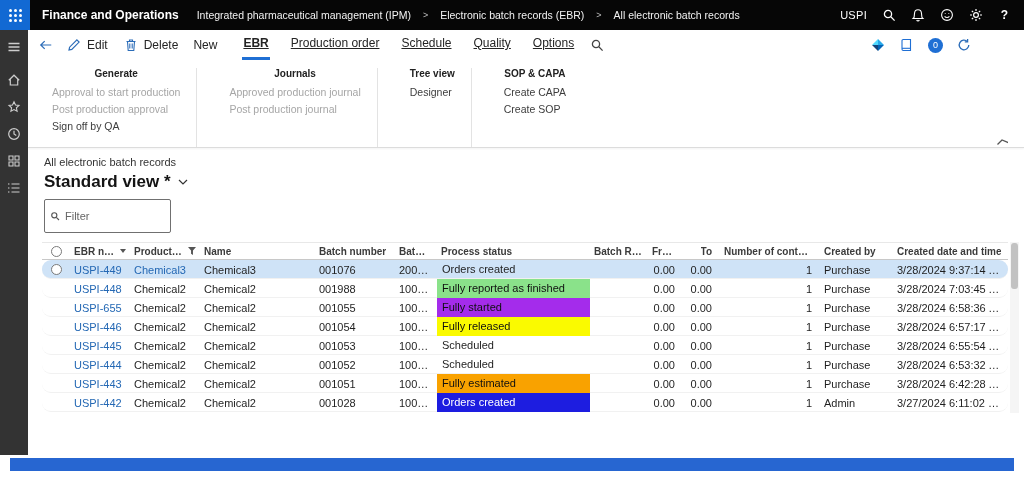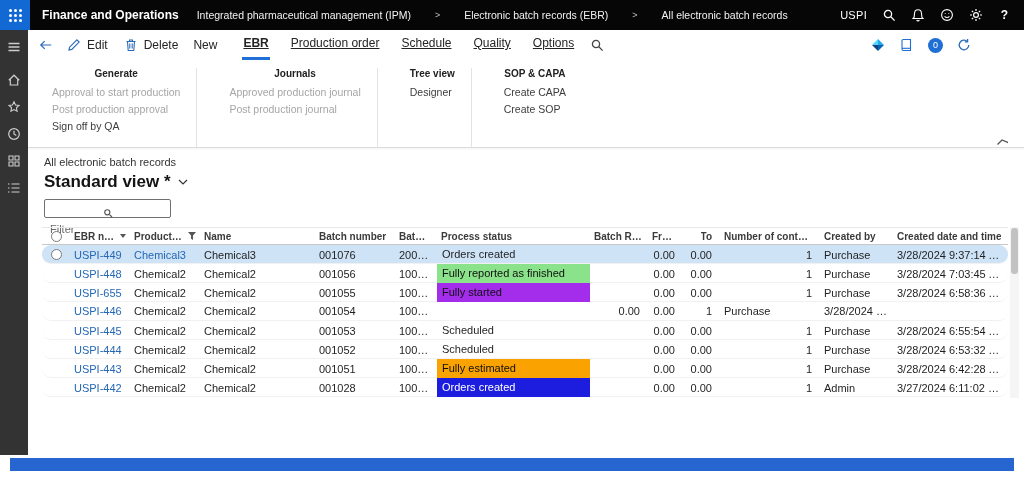--- a/index.html
+++ b/index.html
@@ -5,21 +5,21 @@
   *{margin:0;padding:0;box-sizing:border-box;}
   body{font-family:"Liberation Sans",sans-serif;background:#fff;}
   .screen{position:relative;width:1024px;height:477px;background:#fff;overflow:hidden;}
 
   
   .topbar{position:absolute;top:0;left:0;right:0;height:30px;background:#060606;display:flex;align-items:center;color:#fff;}
   .waffle{width:30px;height:30px;background:#1269d3;display:grid;place-items:center;cursor:pointer;flex:0 0 auto;}
   .waffle-grid{display:grid;grid-template-columns:repeat(3,3px);gap:2px;}
   .waffle-grid i{width:3px;height:3px;background:#fff;border-radius:50%;}
   .app-title{font-size:12px;font-weight:bold;margin:0 18px 0 12px;white-space:nowrap;}
-  .breadcrumb{display:flex;align-items:center;gap:24px;font-size:10.5px;color:#f2f2f2;white-space:nowrap;overflow:hidden;}
+  .breadcrumb{display:flex;align-items:center;gap:12px;font-size:10.5px;color:#f2f2f2;white-space:nowrap;overflow:hidden;}
   .bc-sep{color:#c2c2c2;font-size:9px;}
   .bc-item{cursor:pointer;}
   .topbar-right{margin-left:auto;display:flex;align-items:center;gap:14px;padding-right:12px;flex:0 0 auto;}
   .company{font-size:11px;letter-spacing:.3px;cursor:pointer;}
   .tb-icon{width:15px;height:15px;display:grid;place-items:center;color:#fff;cursor:pointer;}
   .tb-icon svg{width:14px;height:14px;}
   .tb-help{font-size:12px;font-weight:bold;}
 
   
   .sidebar{position:absolute;top:30px;left:0;width:28px;bottom:22px;background:#333;display:flex;flex-direction:column;align-items:center;padding-top:9px;gap:12px;}
@@ -53,21 +53,21 @@
   .ribbon-item{font-size:10.5px;color:#3d3d3d;margin-bottom:5px;cursor:pointer;white-space:nowrap;}
   .ribbon-item.disabled{color:#a6a6a6;cursor:default;}
   .collapse{position:absolute;right:14px;bottom:5px;width:14px;height:10px;color:#555;cursor:pointer;}
   .collapse svg{width:12px;height:8px;}
 
   
   .page-caption{margin:8px 0 0 16px;font-size:11px;line-height:13px;color:#333;}
   .view-title-row{margin:3px 0 7px 16px;height:20px;display:flex;align-items:center;gap:7px;}
   .view-title{font-size:17px;font-weight:bold;color:#141414;cursor:pointer;white-space:nowrap;}
   .vt-chev{color:#333;display:grid;place-items:center;cursor:pointer;}
-  .filter-box{margin:0 0 9px 16px;width:127px;height:19px;border:1px solid #707070;border-radius:2px;display:flex;align-items:center;padding:8px 5px;gap:5px;background:#fff;flex-direction:column;}
+  .filter-box{margin:0 0 9px 16px;width:127px;height:19px;border:1px solid #707070;border-radius:2px;display:flex;align-items:center;padding:16px 5px;gap:5px;background:#fff;}
   .filter-box svg{width:10px;height:10px;color:#555;flex:0 0 auto;}
   .filter-box input{border:none;outline:none;width:100%;font-size:11px;font-family:inherit;color:#333;background:transparent;}
   .filter-box input::placeholder{color:#666;}
 
   
   .grid{margin-left:14px;width:966px;position:relative;}
   .grid-header,.grid-row{display:grid;grid-template-columns:28px 60px 70px 115px 80px 42px 153px 58px 35px 37px 100px 73px 115px;align-items:center;}
   .grid-header{height:18px;border-top:1px solid #e8e8e8;border-bottom:1px solid #c8c8c8;}
   .hcell{font-size:10px;font-weight:bold;color:#3b3b3b;padding:0 4px;display:flex;align-items:center;overflow:hidden;}
   .hcell span{white-space:nowrap;overflow:hidden;text-overflow:ellipsis;}
@@ -361,21 +361,21 @@
     <div class="cell">Purchase</div>
     <div class="cell">3/28/2024 9:37:14 AM</div>
   </div>
           <div class="grid-row">
     <div class="cell selcol">
               <span class="radio"></span>
             </div>
     <div class="cell link">USPI-448</div>
     <div class="cell">Chemical2</div>
     <div class="cell">Chemical2</div>
-    <div class="cell">001056</div>
+    <div class="cell">001988</div>
     <div class="cell num">100.00</div>
     <div class="cell statuscol">
               <span class="status-fill" style="background: rgb(138, 226, 138); color: rgb(16, 16, 16);">Fully reported as finished</span>
             </div>
     <div class="cell"></div>
     <div class="cell num">0.00</div>
     <div class="cell num">0.00</div>
     <div class="cell num">1</div>
     <div class="cell">Purchase</div>
     <div class="cell">3/28/2024 7:03:45 AM</div>
@@ -401,20 +401,23 @@
   </div>
           <div class="grid-row">
     <div class="cell selcol">
               <span class="radio"></span>
             </div>
     <div class="cell link">USPI-446</div>
     <div class="cell">Chemical2</div>
     <div class="cell">Chemical2</div>
     <div class="cell">001054</div>
     <div class="cell num">100.00</div>
+    <div class="cell statuscol">
+              <span class="status-fill" style="background: rgb(250, 250, 0); color: rgb(16, 16, 16);">Fully released</span>
+            </div>
     <div class="cell"></div>
     <div class="cell num">0.00</div>
     <div class="cell num">0.00</div>
     <div class="cell num">1</div>
     <div class="cell">Purchase</div>
     <div class="cell">3/28/2024 6:57:17 AM</div>
   </div>
           <div class="grid-row">
     <div class="cell selcol">
               <span class="radio"></span>

